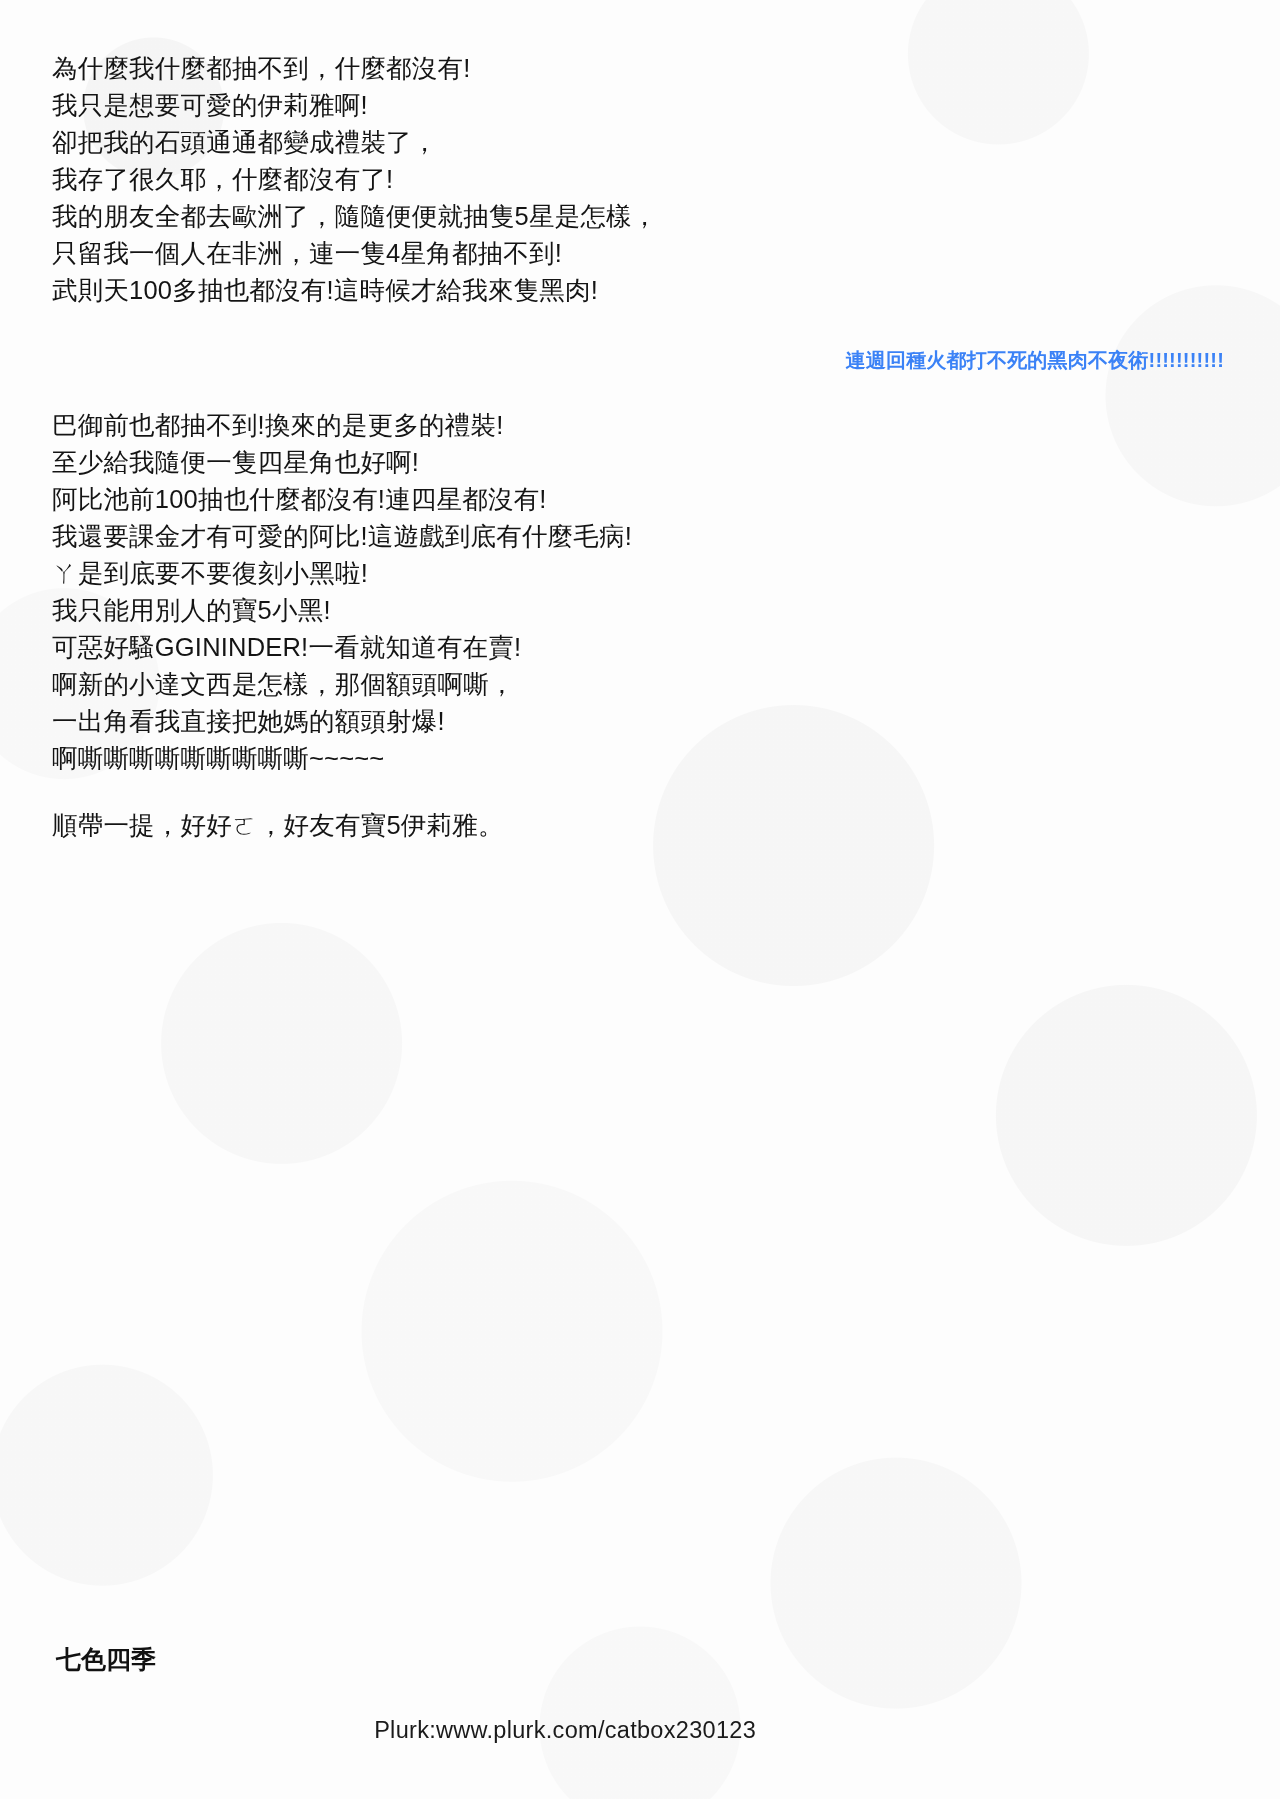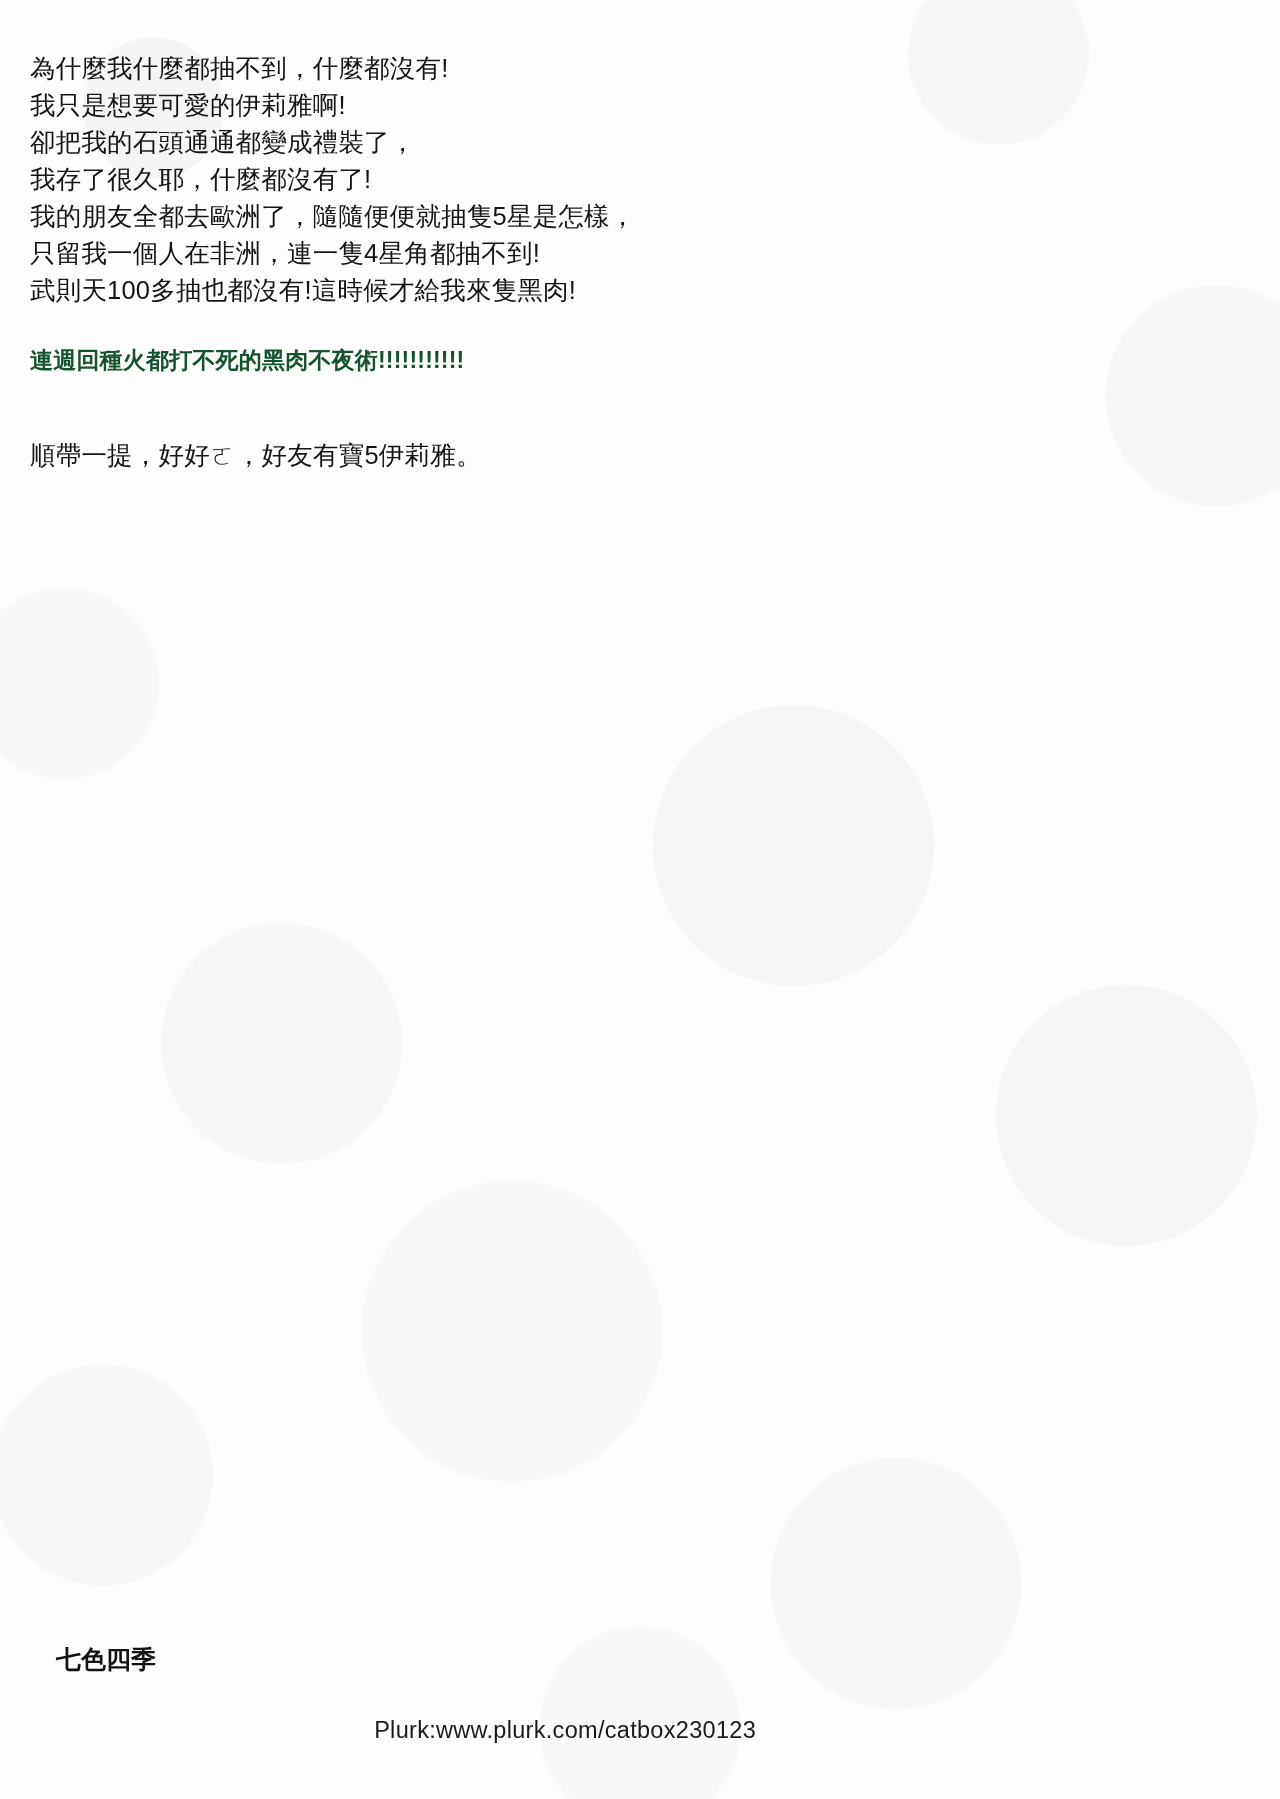--- a/index.html
+++ b/index.html
@@ -37,38 +37,40 @@
       radial-gradient(circle at 88% 62%, rgba(0,0,0,0.026) 0 130px, rgba(0,0,0,0) 131px),
       radial-gradient(circle at 40% 74%, rgba(0,0,0,0.020) 0 150px, rgba(0,0,0,0) 151px),
       radial-gradient(circle at 8% 82%, rgba(0,0,0,0.024) 0 110px, rgba(0,0,0,0) 111px),
       radial-gradient(circle at 70% 88%, rgba(0,0,0,0.022) 0 125px, rgba(0,0,0,0) 126px),
       radial-gradient(circle at 50% 96%, rgba(0,0,0,0.018) 0 100px, rgba(0,0,0,0) 101px),
       linear-gradient(#fdfdfd, #fdfdfd);
   }
   .content {
     position: relative;
     padding: 50px 56px 0 30px;
+    margin-left: 22px;
   }
   .body-block {
     font-size: 25.5px;
     line-height: 37px;
     letter-spacing: 0.2px;
     color: #141414;
   }
   .body-block p {
     margin: 0;
     white-space: pre-wrap;
   }
   .heading-line {
     margin: 34px 0 30px 0;
-    font-size: 23px;
+    font-size: 20px;
     line-height: 34px;
     font-weight: bold;
-    color: #14532d;
+    color: #3b82f6;
     letter-spacing: 0.2px;
+    text-align: right;
   }
   .block-gap {
     height: 30px;
   }
   .footer {
     position: absolute;
     left: 56px;
     bottom: 54px;
     width: 700px;
   }
@@ -104,20 +106,32 @@
 我只是想要可愛的伊莉雅啊!
 卻把我的石頭通通都變成禮裝了，
 我存了很久耶，什麼都沒有了!
 我的朋友全都去歐洲了，隨隨便便就抽隻5星是怎樣，
 只留我一個人在非洲，連一隻4星角都抽不到!
 武則天100多抽也都沒有!這時候才給我來隻黑肉!</p>
     </div>
 
     <div class="heading-line">連週回種火都打不死的黑肉不夜術!!!!!!!!!!!</div>
 
+    <div class="body-block">
+      <p>巴御前也都抽不到!換來的是更多的禮裝!
+至少給我隨便一隻四星角也好啊!
+阿比池前100抽也什麼都沒有!連四星都沒有!
+我還要課金才有可愛的阿比!這遊戲到底有什麼毛病!
+ㄚ是到底要不要復刻小黑啦!
+我只能用別人的寶5小黑!
+可惡好騷GGININDER!一看就知道有在賣!
+啊新的小達文西是怎樣，那個額頭啊嘶，
+一出角看我直接把她媽的額頭射爆!
+啊嘶嘶嘶嘶嘶嘶嘶嘶嘶~~~~~</p>
+    </div>
 
     <div class="block-gap"></div>
 
     <div class="body-block">
       <p>順帶一提，好好ㄛ，好友有寶5伊莉雅。</p>
     </div>
 
   </div>
 
   <div class="footer">

